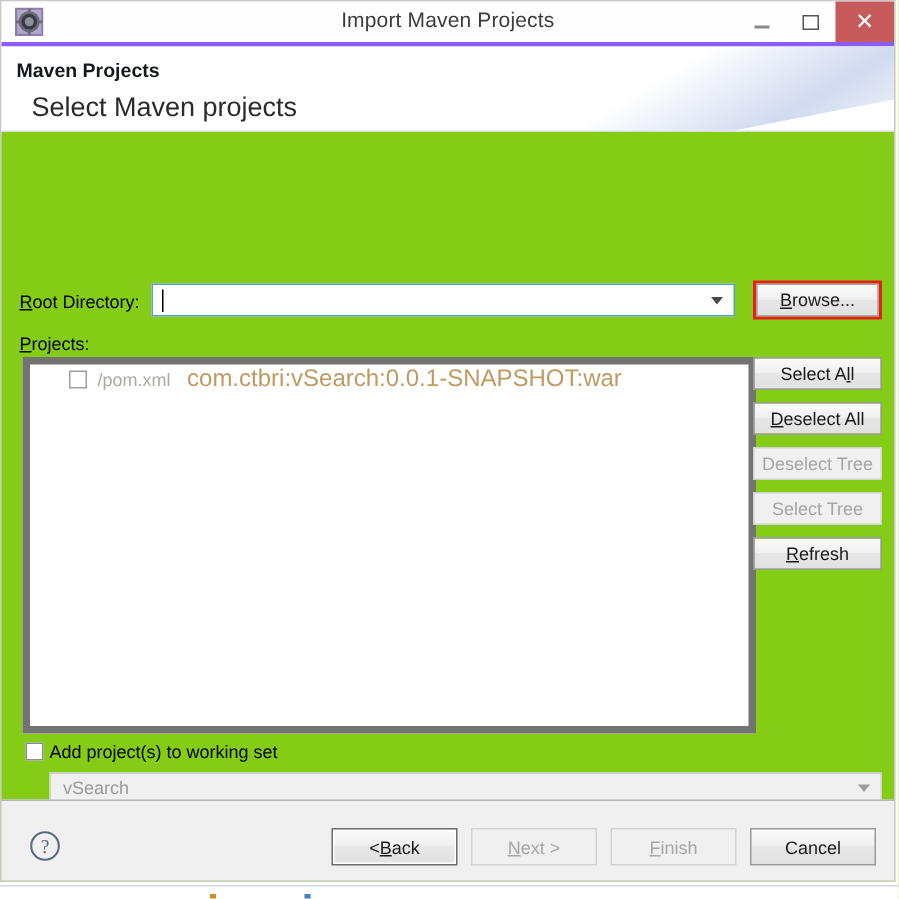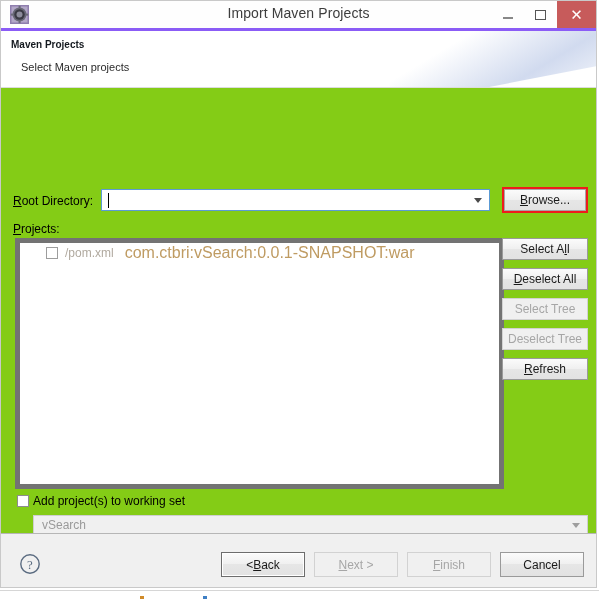--- a/index.html
+++ b/index.html
@@ -102,29 +102,29 @@
     right: -10px; top: -38px;
     width: 230px; height: 70px;
     background: linear-gradient(160deg, rgba(255,255,255,0) 30%, #c9d4ec 75%, #e7ecf7 100%);
     transform: rotate(-11deg);
     transform-origin: top right;
     opacity: .85;
   }
   .header-title {
     position: absolute;
     left: 10px; top: 8px;
-    font-size: 10px;
+    font-size: 13px;
     font-weight: bold;
     color: #14191f;
     text-align: center;
   }
   .header-sub {
     position: absolute;
     left: 20px; top: 30px;
-    font-size: 11px;
+    font-size: 18px;
     color: #2b2b2b;
   }
 
   
   .body {
     position: relative;
     flex: 1 1 auto;
     background: #84cc16;
   }
 
@@ -404,25 +404,25 @@
           <span class="mn">l</span>
           <span>l</span>
         </div>
 
       <div class="btn">
           <span class="mn">D</span>
           <span>eselect All</span>
         </div>
 
       <div class="btn disabled">
+          <span>Deselect Tree</span>
+        </div>
+
+      <div class="btn disabled">
           <span>Select Tree</span>
-        </div>
-
-      <div class="btn disabled">
-          <span>Deselect Tree</span>
         </div>
 
       <div class="btn">
           <span class="mn">R</span>
           <span>efresh</span>
         </div>
     </div>
 
     <div class="ws-check"></div>
     <div class="lbl ws-label">Add project(s) to working set</div>

